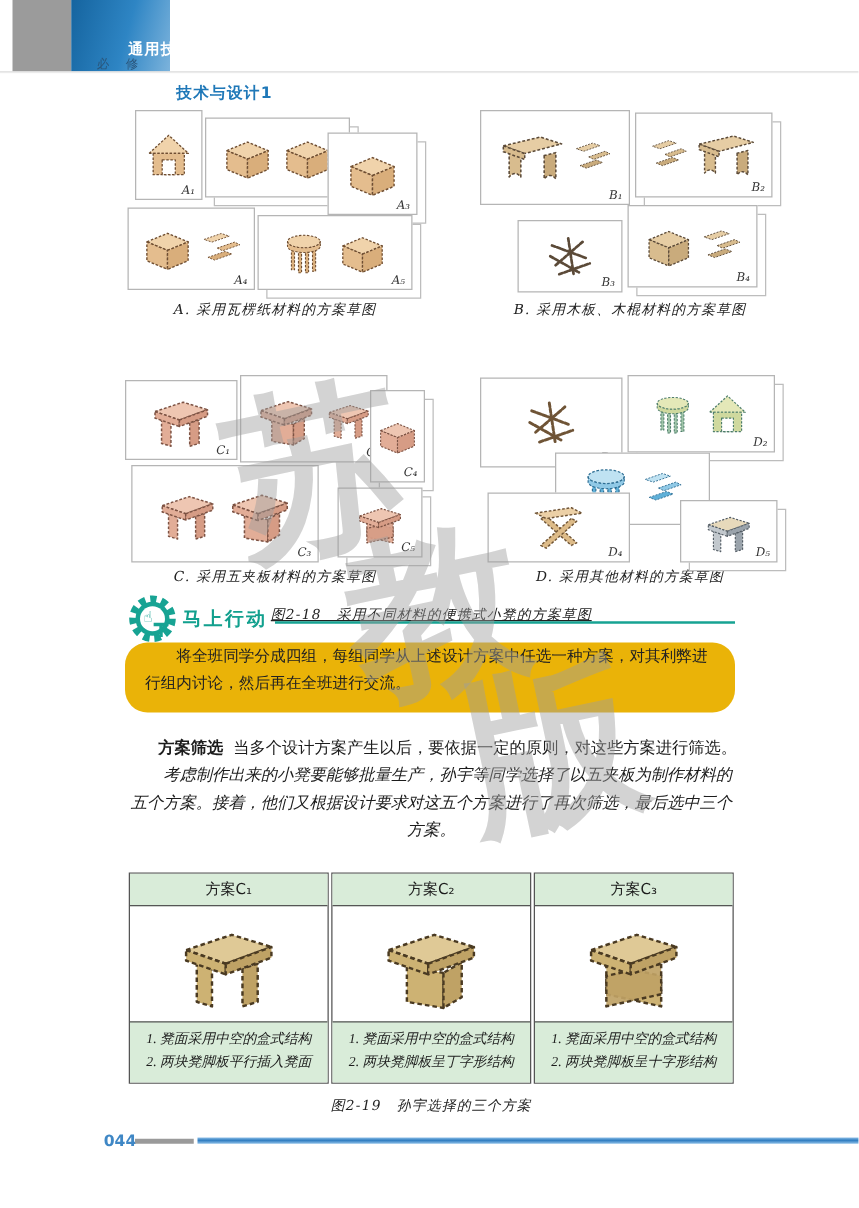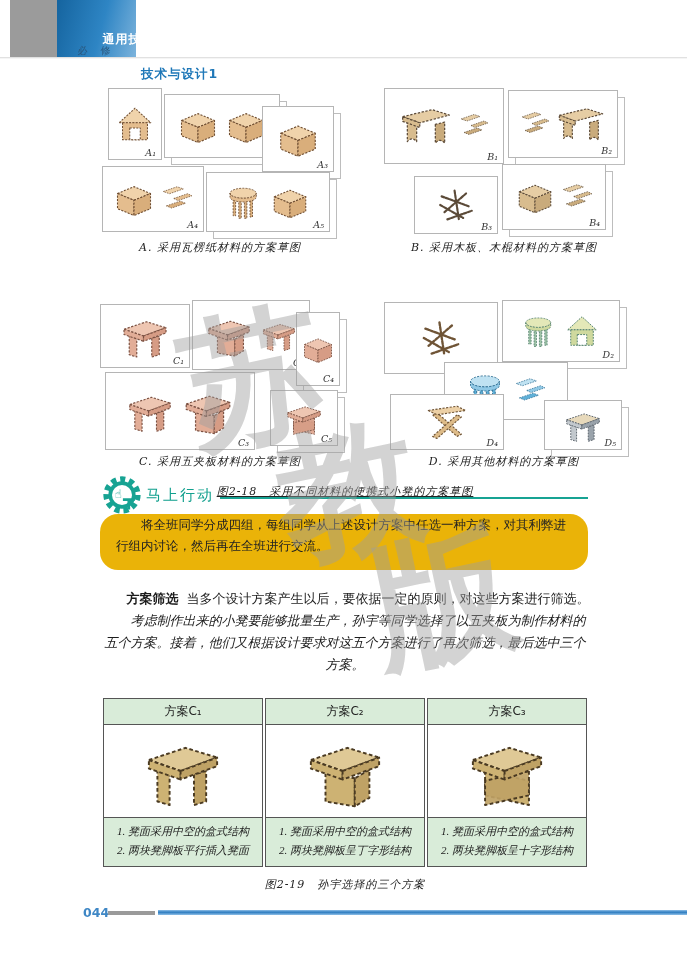--- a/index.html
+++ b/index.html
@@ -28,21 +28,21 @@
   .slabel{position:absolute;right:5px;bottom:1px;font-size:9.5px;font-style:italic;
           font-family:"DejaVu Serif",serif;color:#333;}
   .gcaption{margin-top:4px;text-align:center;font-size:11px;letter-spacing:1px;
             font-family:"DejaVu Serif",serif;font-style:italic;color:#222;height:16px;}
   .figcap{margin-top:14px;text-align:center;font-size:11px;letter-spacing:1px;
           font-family:"DejaVu Serif",serif;font-style:italic;color:#222;text-decoration:underline;}
   
   .action{position:absolute;left:100px;top:472px;width:488px;}
   .action-head{display:flex;align-items:center;position:relative;z-index:2;height:46px;}
   .gear{margin-left:2px;flex:0 0 auto;}
-  .action-title{color:#12a08e;font-weight:normal;font-size:15px;letter-spacing:2px;margin-left:4px;}
+  .action-title{color:#12a08e;font-weight:bold;font-size:15px;letter-spacing:2px;margin-left:4px;}
   .action-rule{flex:1 1 auto;border-top:2px solid #17a violet;}
   .action-rule{flex:1 1 auto;border-top:2px solid #17a393;margin-left:6px;margin-top:6px;}
   .action-box{position:relative;z-index:1;margin-top:-4px;background:#eab308;
               border-radius:18px;min-height:46px;padding:0 16px 10px 16px;}
   .action-box p{margin:0;text-indent:2em;font-size:12.5px;line-height:21px;
                 font-family:"DejaVu Serif",serif;color:#222;}
   
   .bodytext{position:absolute;left:100px;top:588px;width:490px;text-align:center;}
   .bodytext p{margin:0;text-indent:2em;font-size:13px;line-height:22px;color:#1c1c1c;}
   .p1{font-family:"DejaVu Serif",serif;}

